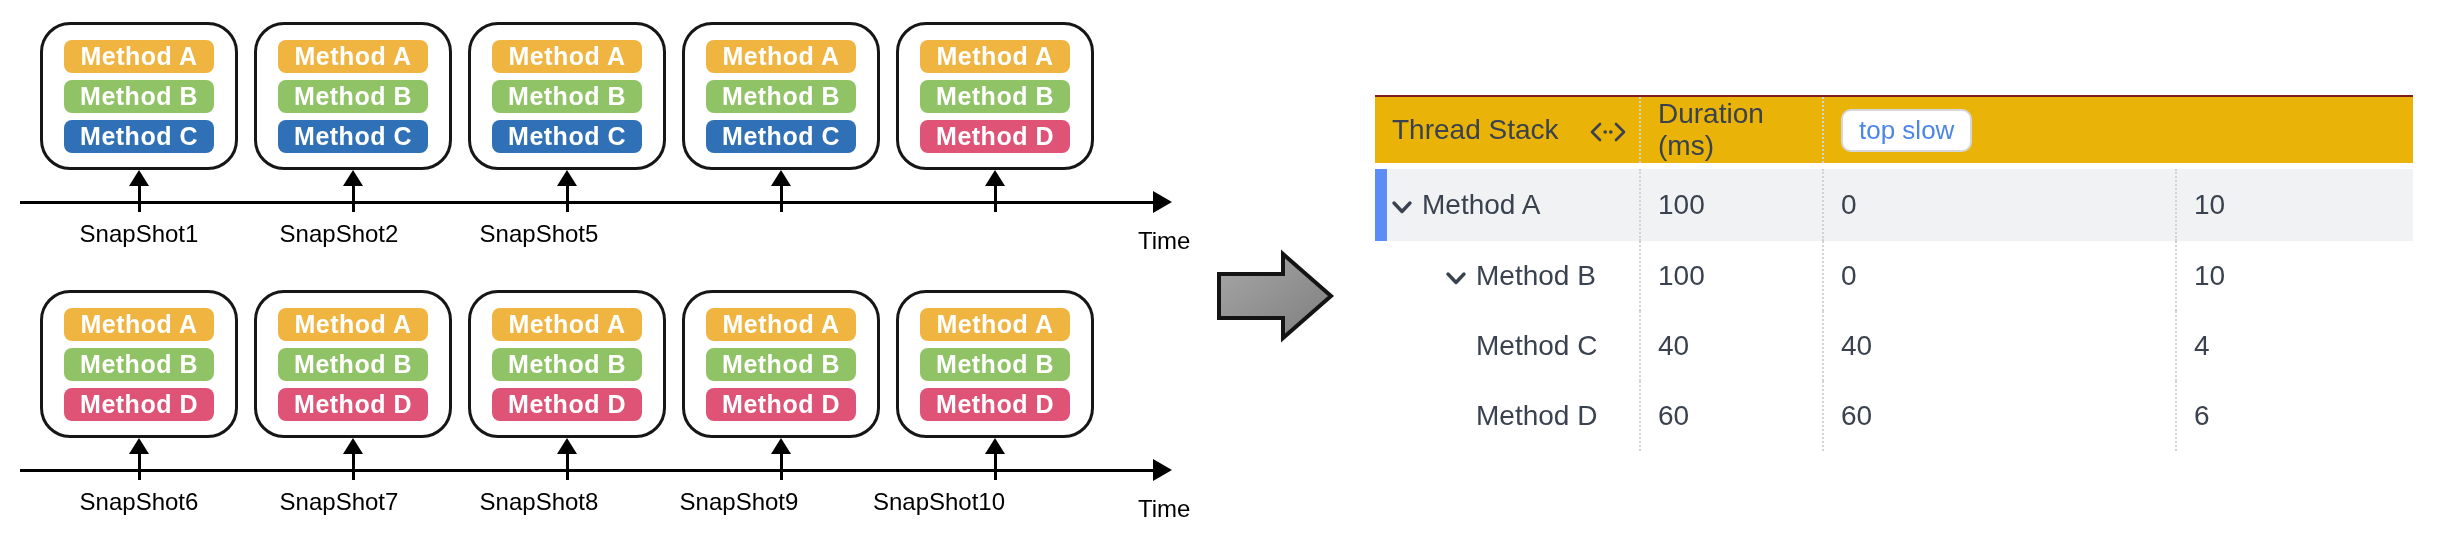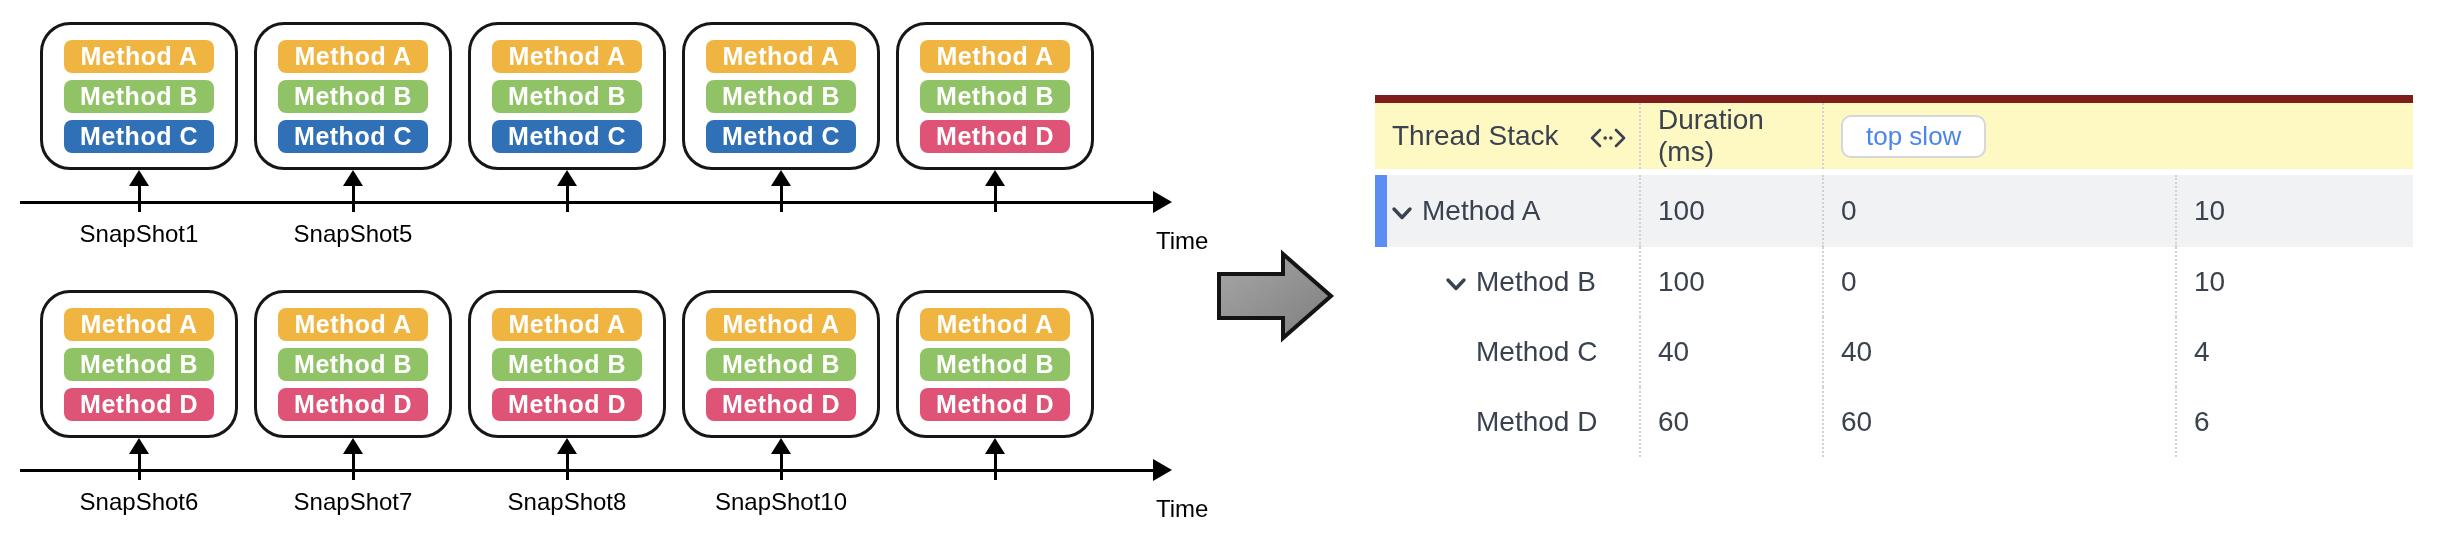--- a/index.html
+++ b/index.html
@@ -34,47 +34,47 @@
   }
   .arrow-up::after{
     content:"";position:absolute;left:9.5px;top:12px;width:3px;height:30px;background:#000;
   }
 
   .timeline{position:absolute;left:5px;top:193px;width:1133px;height:3px;background:#000;}
   .timeline-head{
     position:absolute;left:1138px;top:183px;width:0;height:0;
     border-top:11px solid transparent;border-bottom:11px solid transparent;border-left:19px solid #000;
   }
-  .labels{position:absolute;left:25px;top:212px;display:flex;gap:16px;}
+  .labels{position:absolute;left:25px;top:212px;display:flex;gap:2px;}
   .label-cell{width:198px;text-align:center;font-size:24px;color:#000;}
-  .time-label{position:absolute;left:1123px;top:219px;font-size:24px;color:#000;margin-left:18px;}
+  .time-label{position:absolute;left:1123px;top:219px;font-size:24px;color:#000;}
 
   
   .big-arrow{position:absolute;left:1215px;top:248px;}
 
   
   .ptable{position:absolute;left:1375px;top:95px;width:1038px;font-size:28px;color:#39424E;}
   .grid{display:grid;grid-template-columns:264px 183px 353px 238px;}
-  .thead{background:#fef9c3;height:66px;border-top:8px solid #7f1d1d;}
+  .thead{background:#eab308;height:66px;border-top:2px solid #7f1d1d;}
   .th{display:flex;align-items:center;height:100%;box-sizing:border-box;padding:0 12px 0 17px;}
   .th.split{justify-content:space-between;}
   .th + .th, .td + .td{border-left:2px dotted #D2D2D4;}
   .tbody{margin-top:6px;}
   .tr{height:70px;position:relative;}
   .tr.selected{background:#F1F2F4;height:72px;}
   .selbar{position:absolute;left:0;top:0;width:12px;height:100%;}
   .td{display:flex;align-items:center;height:100%;box-sizing:border-box;padding-left:17px;}
   .td-name.lvl0{padding-left:16px;}
   .td-name.lvl1{padding-left:70px;}
   .td-name.lvl2{padding-left:101px;}
   .chev{display:inline-flex;margin-right:9px;margin-top:4px;cursor:pointer;}
   .expand-icon{display:inline-flex;cursor:pointer;margin-top:3px;}
   .top-slow{
     display:inline-flex;align-items:center;background:#fff;border:2px solid #D6D7DA;
-    border-radius:10px;padding:4px 23px;font-size:26px;cursor:pointer;
+    border-radius:10px;padding:4px 16px;font-size:26px;cursor:pointer;
   }
 </style>
 </head>
 <body>
 
 <div class="canvas">
 
   <div class="tl-group g1">
     <div class="boxes">
       <div class="snapshot-box">
@@ -117,20 +117,21 @@
           <div class="arrow-up"></div>
         </div>
       <div class="arrow-cell">
           <div class="arrow-up"></div>
         </div>
     </div>
     <div class="timeline"></div>
     <div class="timeline-head"></div>
     <div class="labels">
       <div class="label-cell">SnapShot1</div>
+      <div class="label-cell">SnapShot2</div>
       <div class="label-cell">SnapShot5</div>
     </div>
     <div class="time-label">Time</div>
   </div>
 
   <div class="tl-group g2">
     <div class="boxes">
       <div class="snapshot-box">
         <div class="pill" style="background: rgb(240, 180, 65);">Method A</div>
         <div class="pill" style="background: rgb(144, 195, 101);">Method B</div>
@@ -173,20 +174,21 @@
       <div class="arrow-cell">
           <div class="arrow-up"></div>
         </div>
     </div>
     <div class="timeline"></div>
     <div class="timeline-head"></div>
     <div class="labels">
       <div class="label-cell">SnapShot6</div>
       <div class="label-cell">SnapShot7</div>
       <div class="label-cell">SnapShot8</div>
+      <div class="label-cell">SnapShot9</div>
       <div class="label-cell">SnapShot10</div>
     </div>
     <div class="time-label">Time</div>
   </div>
 
   <svg class="big-arrow" width="122" height="96" viewBox="0 0 122 96">
     <defs>
       <linearGradient id="agrad" x1="0" y1="0" x2="1" y2="1">
         <stop offset="0" stop-color="#A7A7A7"></stop>
         <stop offset="1" stop-color="#7E7E7E"></stop>

